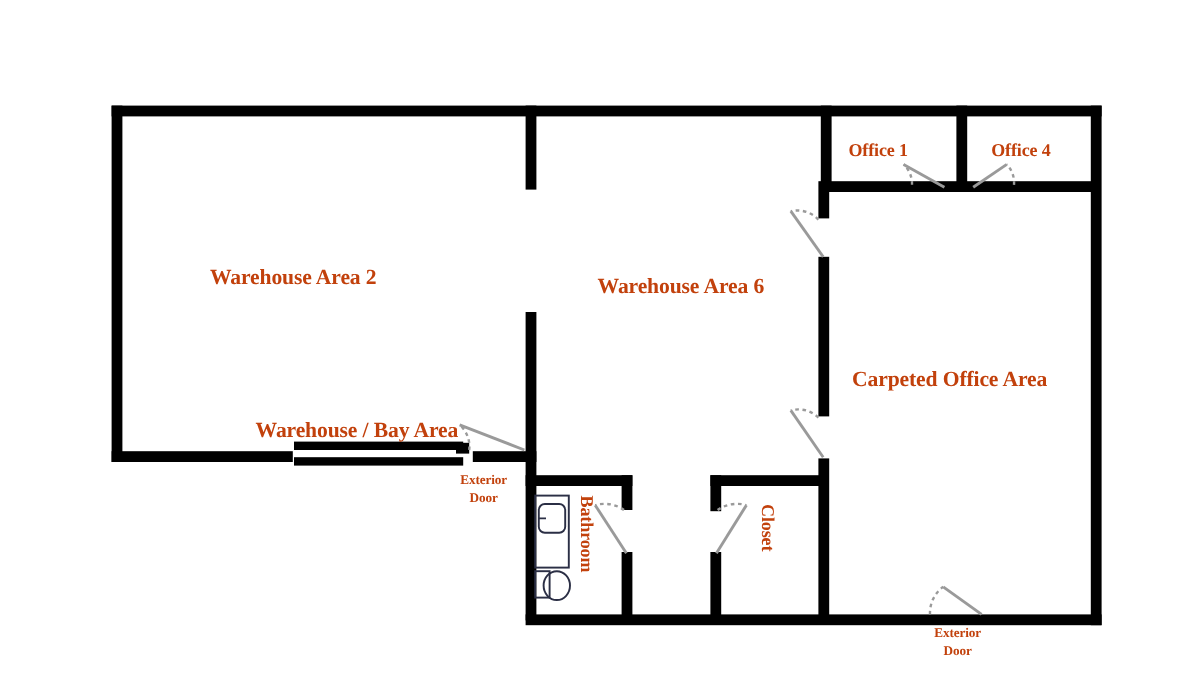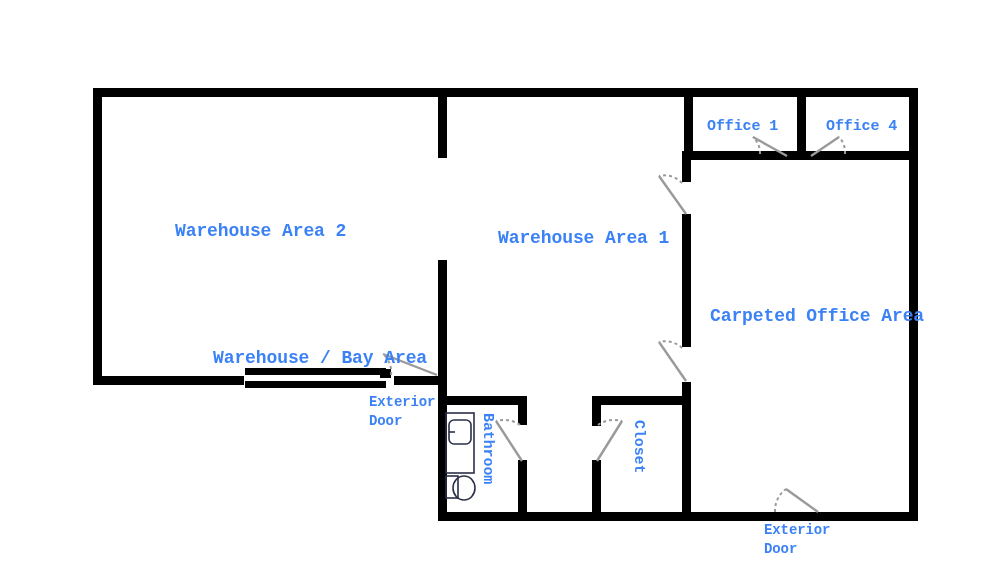--- a/index.html
+++ b/index.html
@@ -21,31 +21,31 @@
   }
   #floorplan-svg {
     position: absolute;
     top: 0;
     left: 0;
     width: 984px;
     height: 581px;
   }
   .room-label {
     position: absolute;
-    color: #3b82f6;
-    font-family: Liberation Mono, monospace;
+    color: #c2410c;
+    font-family: Liberation Serif, serif;
     font-weight: bold;
     white-space: nowrap;
     letter-spacing: -0.1px;
   }
   .label-lg { font-size: 18px; }
   .label-md { font-size: 15px; }
   .label-sm {
-    font-size: 14px;
-    text-align: left;
+    font-size: 11px;
+    text-align: center;
     line-height: 1.35;
     white-space: normal;
   }
   .label-vertical {
     writing-mode: vertical-rl;
     text-orientation: mixed;
   }
 </style>
 </head>
 <body>
@@ -160,21 +160,21 @@
 
       <rect x="446" y="476" width="12" height="22"></rect>
 
       <ellipse cx="464" cy="488" rx="11" ry="12"></ellipse>
     </g>
 
   </svg>
 
   <div class="room-label label-lg" style="left:175px; top:221px;">Warehouse Area 2</div>
 
-  <div class="room-label label-lg" style="left:498px; top:228px;">Warehouse Area 1</div>
+  <div class="room-label label-lg" style="left:498px; top:228px;">Warehouse Area 6</div>
 
   <div class="room-label label-md" style="left:707px; top:118px;">Office 1</div>
 
   <div class="room-label label-md" style="left:826px; top:118px;">Office 4</div>
 
   <div class="room-label label-lg" style="left:710px; top:306px;text-align:right;">Carpeted Office Area</div>
 
   <div class="room-label label-md label-vertical" style="left:479px; top:413px;">Bathroom</div>
 
   <div class="room-label label-md label-vertical" style="left:630px; top:420px;">Closet</div>

